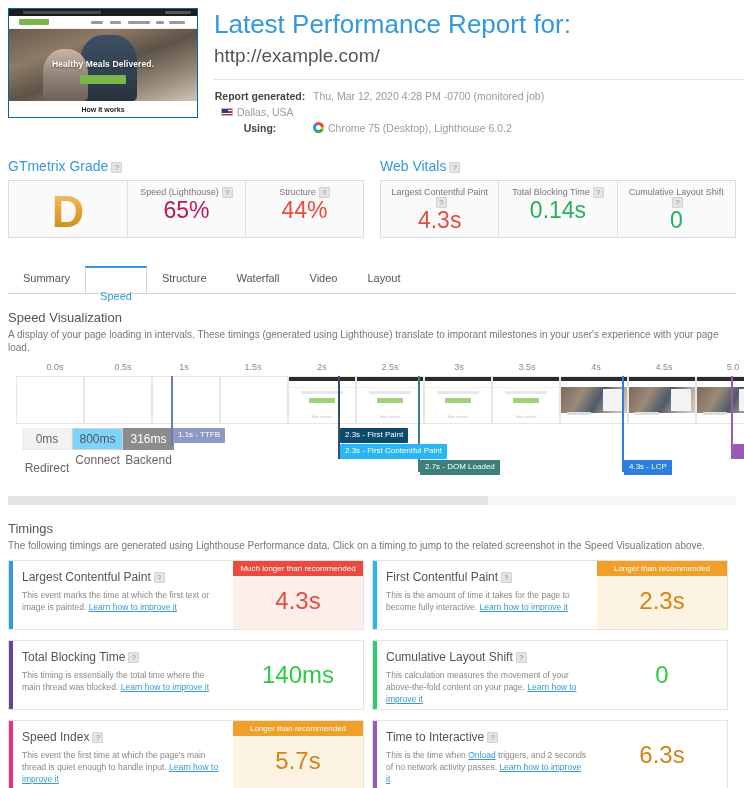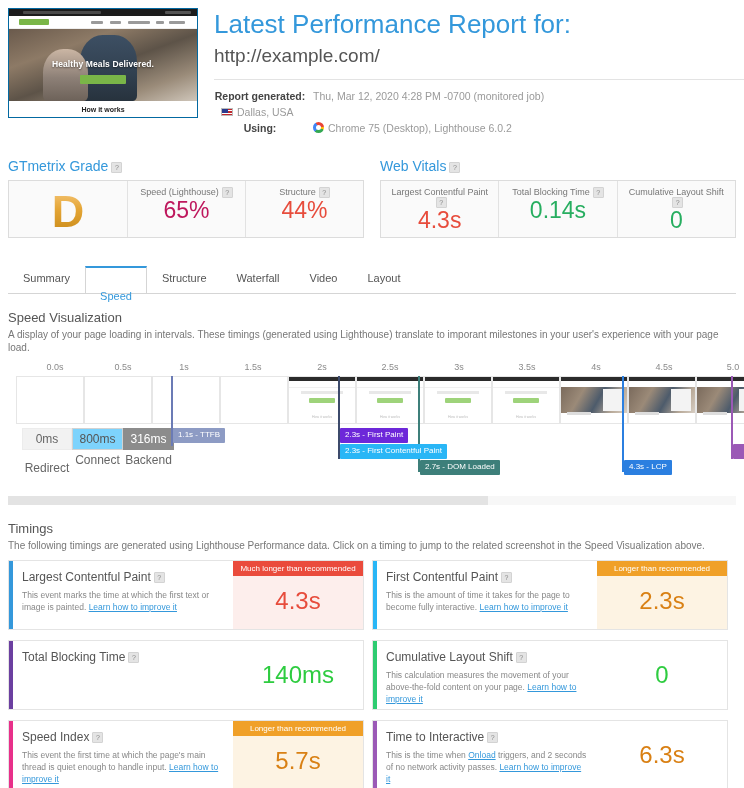--- a/index.html
+++ b/index.html
@@ -396,21 +396,21 @@
           </div>
         </div>
 
         <div class="vline" style="left:163px;height:70px;background:#6b7bb5"></div>
         <div class="vline" style="left:330px;height:83px;background:#3c4a6b"></div>
         <div class="vline" style="left:410px;height:96px;background:#3d7f7a"></div>
         <div class="vline" style="left:614px;height:96px;background:#2b7fe0"></div>
         <div class="vline" style="left:723px;height:83px;background:#9b59b6"></div>
 
         <div class="chip" style="left:165px;top:4px;background:#8d9bc4">1.1s - TTFB</div>
-        <div class="chip" style="left:332px;top:4px;background:#6d28d9">2.3s - First Paint</div>
+        <div class="chip" style="left:332px;top:4px;background:#0c4a6e">2.3s - First Paint</div>
         <div class="chip" style="left:332px;top:20px;background:#29b6f6">2.3s - First Contentful Paint</div>
         <div class="chip" style="left:412px;top:36px;background:#3d7f7a">2.7s - DOM Loaded</div>
         <div class="chip" style="left:616px;top:36px;background:#2b7fe0">4.3s - LCP</div>
         <div class="chip" style="left:725px;top:20px;background:#9b59b6;width:19px;height:10px"></div>
       </div>
     </div>
   </div>
 
   <div class="scrollbar">
     <div class="thumbbar" style="width:66%"></div>
@@ -454,20 +454,23 @@
         <span>2.3s</span>
       </div>
     </div>
 
     <div class="tcard">
       <div class="accent" style="background:#6b3fa0"></div>
       <div class="tbody">
         <div class="tname">
           <span>Total Blocking Time</span><span class="qmark">?</span>
         </div>
+        <div class="tdesc">
+          <span>This timing is essentially the total time where the main thread was blocked. </span><a href="#">Learn how to improve it</a>
+        </div>
       </div>
       <div class="tval" style="background:#fff;color:#2ecc40">
         <span>140ms</span>
       </div>
     </div>
 
     <div class="tcard">
       <div class="accent" style="background:#2ecc71"></div>
       <div class="tbody">
         <div class="tname">

